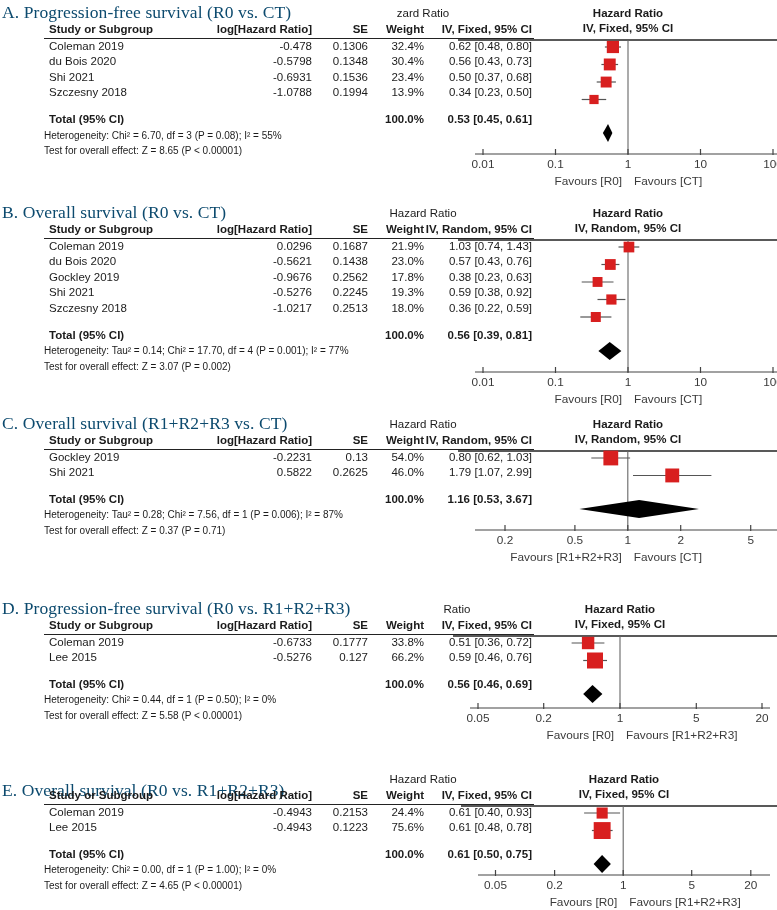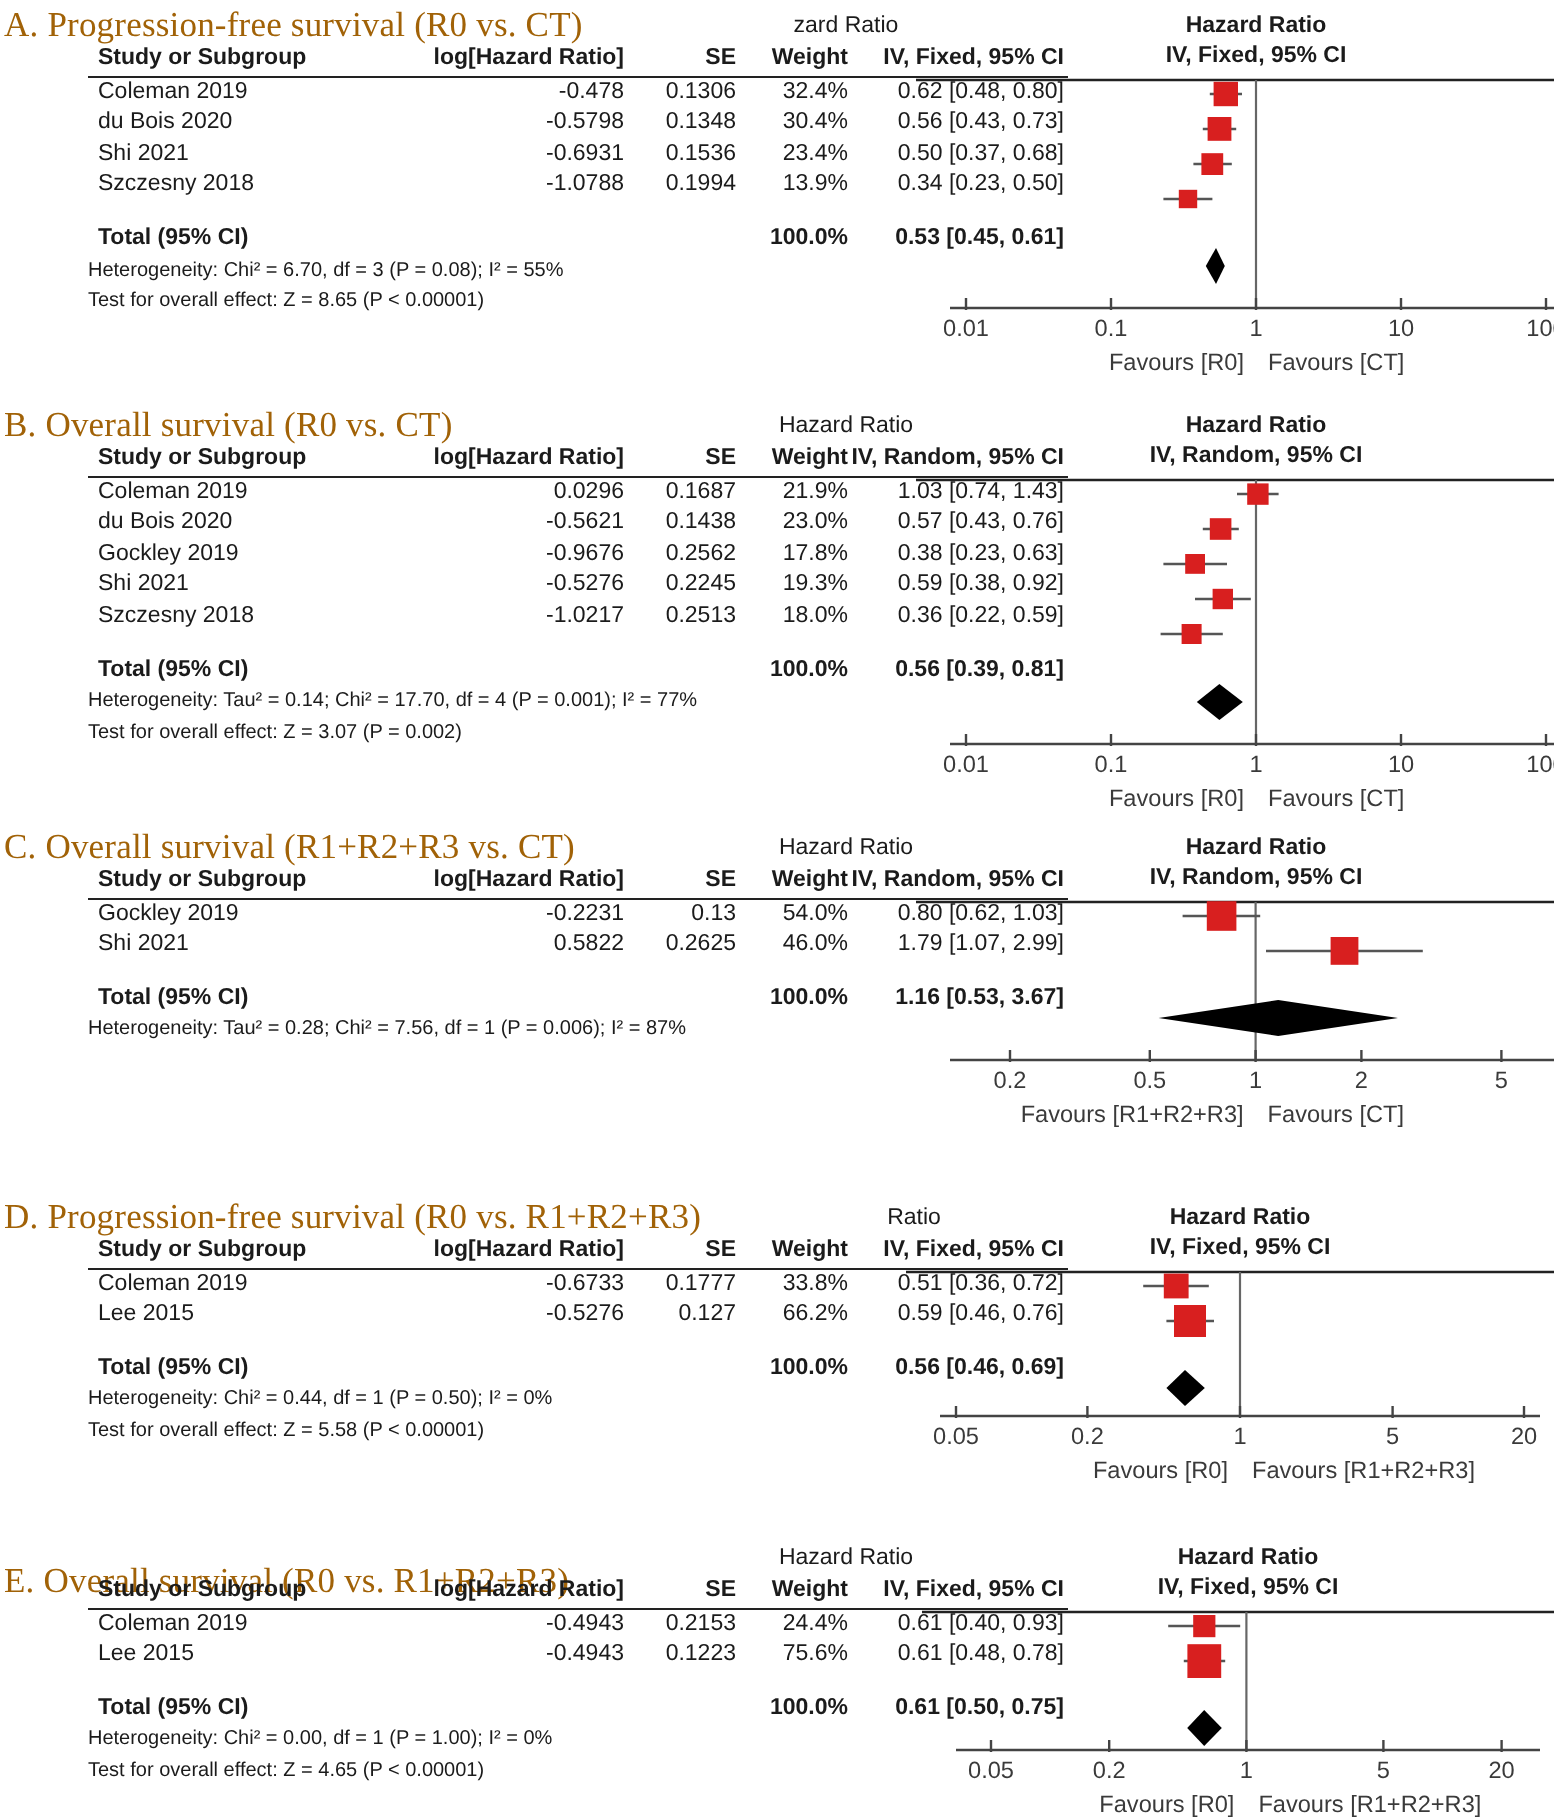--- a/index.html
+++ b/index.html
@@ -5,21 +5,21 @@
   html,body{margin:0;padding:0;background:#ffffff;}
   body{
     width:777px;height:910px;position:relative;overflow:hidden;
     font-family:"Liberation Sans","DejaVu Sans",sans-serif;
     color:#1b1b1b;
     -webkit-font-smoothing:antialiased;
   }
   .panel{position:absolute;left:0;width:777px;}
   .panel-title{
     font-family:"Liberation Serif","DejaVu Serif",serif;
-    font-size:17.5px;font-weight:400;color:#a16207;
+    font-size:17.5px;font-weight:400;color:#0c4a6e;
     position:absolute;left:2px;top:0;white-space:nowrap;letter-spacing:.1px;
   }
   
   .tbl{position:absolute;left:0;top:0;width:470px;padding-left:44px;}
   .tbl table{border-collapse:collapse;width:466px;table-layout:fixed;font-size:11.5px;}
   .tbl td,.tbl th{padding:0;line-height:15.6px;white-space:nowrap;}
   .c-study{width:150px;text-align:left;padding-left:5px !important;}
   .c-log{width:118px;text-align:right;}
   .c-se{width:56px;text-align:right;}
   .c-w{width:56px;text-align:right;}
@@ -317,20 +317,23 @@
             <tr class="grp-head">
               <td class="c-study">Total (95% CI)</td>
               <td class="c-log"></td>
               <td class="c-se"></td>
               <td class="c-w">100.0%</td>
               <td class="c-ci">1.16 [0.53, 3.67]</td>
             </tr>
             <tr>
               <td colspan="5" class="note">Heterogeneity: Tau² = 0.28; Chi² = 7.56, df = 1 (P = 0.006); I² = 87%</td>
             </tr>
+            <tr>
+              <td colspan="5" class="note">Test for overall effect: Z = 0.37 (P = 0.71)</td>
+            </tr>
           </tbody>
         </table>
       </div>
       <div class="plot">
         <svg width="777" height="163" style="position:absolute;left:0;top:0;overflow:visible">
           <line x1="458" y1="38" x2="777" y2="38" stroke="#222" stroke-width="1.3"></line>
           <line x1="627.8" y1="38" x2="627.8" y2="117" stroke="#666" stroke-width="1.1"></line>
           <g>
             <line x1="591.3" y1="45" x2="630.1" y2="45" stroke="#555" stroke-width="1.2"></line>
             <rect x="603.4" y="37.6" width="14.8" height="14.8" fill="#d81f1f"></rect>

